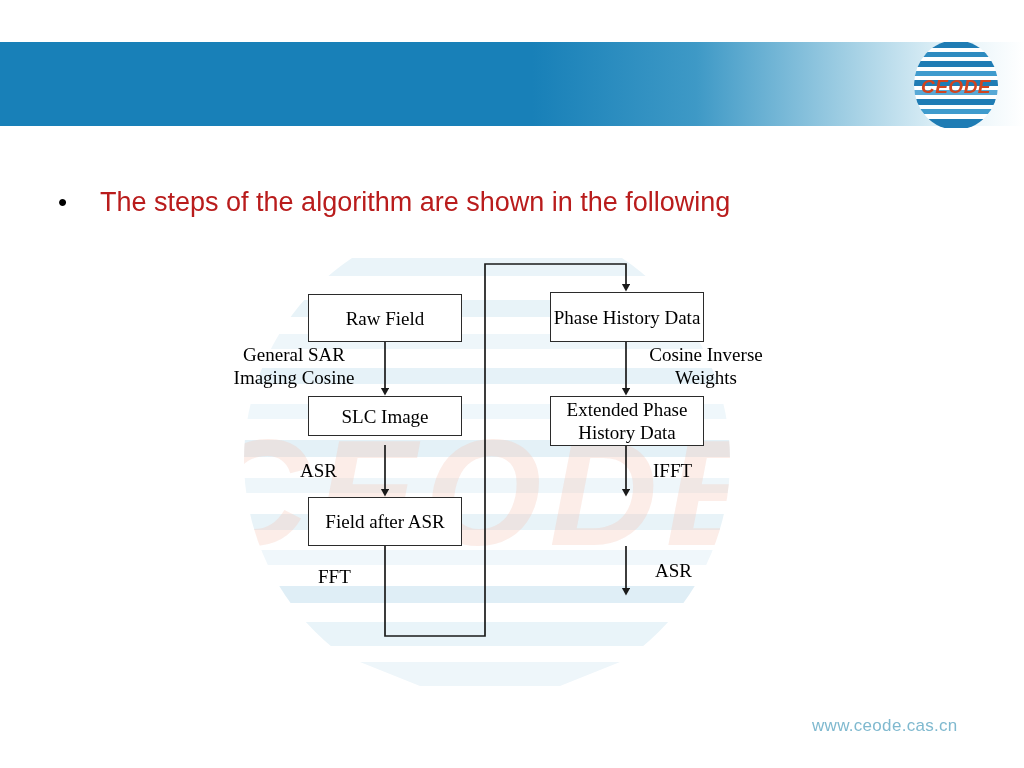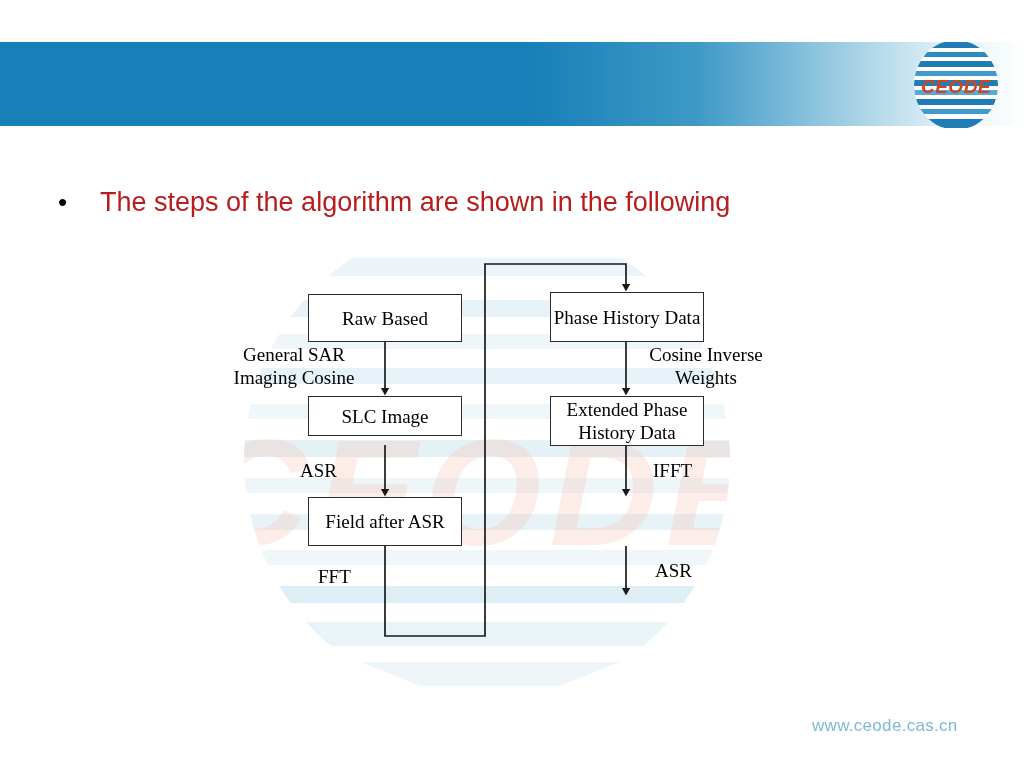--- a/index.html
+++ b/index.html
@@ -210,21 +210,21 @@
 
       <line x1="626" y1="342" x2="626" y2="391" marker-end="url(#arrowhead)"></line>
 
       <line x1="626" y1="446" x2="626" y2="492" marker-end="url(#arrowhead)"></line>
 
       <line x1="626" y1="546" x2="626" y2="591" marker-end="url(#arrowhead)"></line>
     </g>
   </svg>
 
   <div class="fbox" style="left:308px; top:294px; width:154px; height:48px;">
-    <span>Raw Based</span>
+    <span>Raw Field</span>
   </div>
 
   <div class="fbox" style="left:308px; top:396px; width:154px; height:40px;">
     <span>SLC Image</span>
   </div>
 
   <div class="fbox" style="left:308px; top:497px; width:154px; height:49px;">
     <span>Field after ASR</span>
   </div>
 

